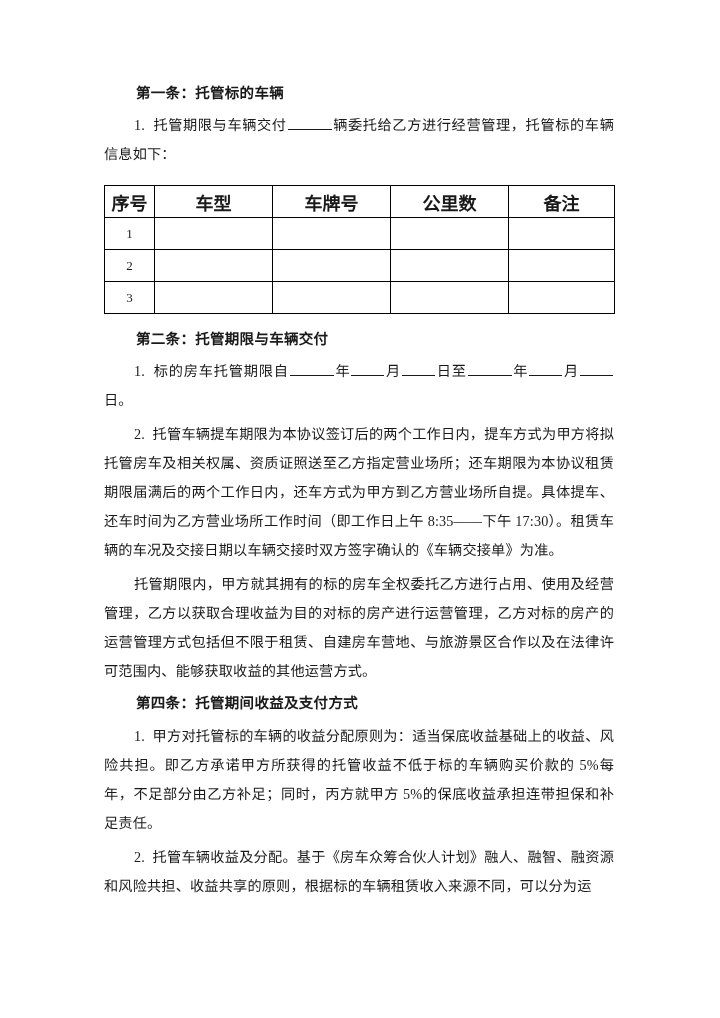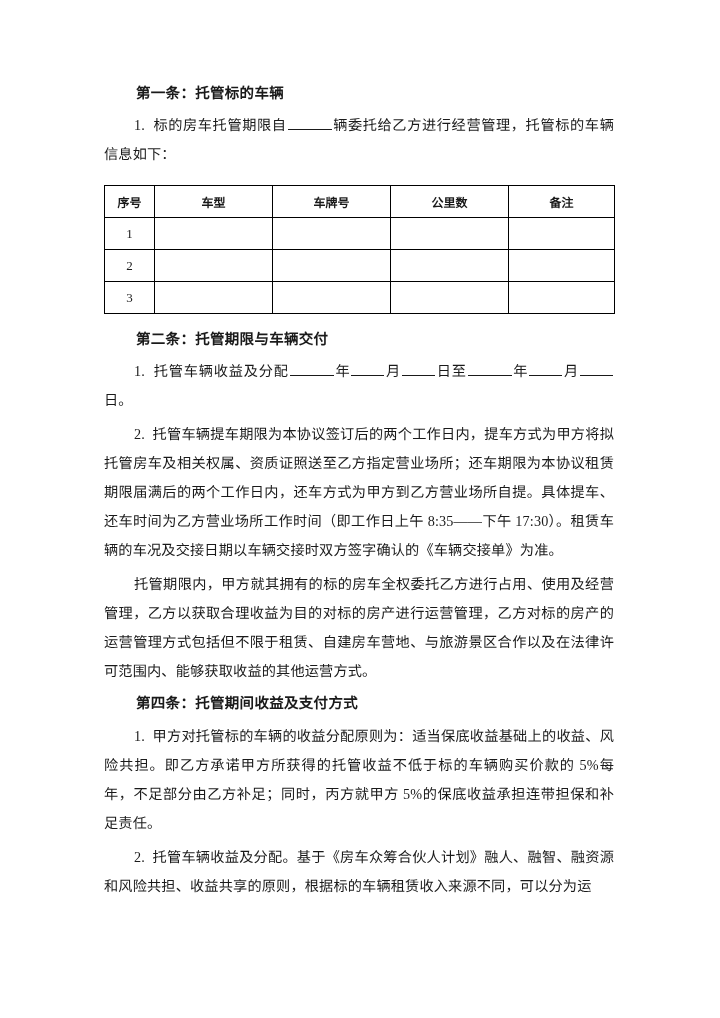--- a/index.html
+++ b/index.html
@@ -75,21 +75,21 @@
     width: 510px;
     margin: 14px 0 10px 0;
     table-layout: fixed;
   }
   .veh-table th,
   .veh-table td {
     border: 1.1px solid #000000;
     height: 31px;
     text-align: center;
     vertical-align: middle;
-    font-size: 12px;
+    font-size: 18px;
     font-weight: bold;
     padding: 0;
   }
   .veh-table td {
     font-weight: normal;
   }
   .veh-table col.c-idx   { width: 50px; }
   .veh-table col.c-model { width: 118px; }
   .veh-table col.c-plate { width: 118px; }
   .veh-table col.c-km    { width: 118px; }
@@ -110,21 +110,21 @@
   }
 </style>
 </head>
 <body>
 
 <div class="page">
   <div class="content">
 
     <p class="clause-heading">第一条：托管标的车辆</p>
 
-    <p class="para"><span class="num latin">1.</span>&nbsp;&nbsp;<span>标的房车托管期限自</span><span class="blank w5"></span><span>辆委托给乙方进行经营管理，托管标的车辆信息如下：</span></p>
+    <p class="para"><span class="num latin">1.</span>&nbsp;&nbsp;<span>托管期限与车辆交付</span><span class="blank w5"></span><span>辆委托给乙方进行经营管理，托管标的车辆信息如下：</span></p>
 
     <table class="veh-table">
       <colgroup>
         <col class="c-idx">
           <col class="c-model">
           <col class="c-plate">
           <col class="c-km">
           <col class="c-note">
       </colgroup>
       <thead>
@@ -156,21 +156,21 @@
           <td></td>
           <td></td>
           <td></td>
           <td></td>
         </tr>
       </tbody>
     </table>
 
     <p class="clause-heading">第二条：托管期限与车辆交付</p>
 
-    <p class="para"><span class="num latin">1.</span>&nbsp;&nbsp;<span>托管车辆收益及分配</span><span class="blank w5"></span><span>年</span><span class="blank w4"></span><span>月</span><span class="blank w4"></span><span>日至</span><span class="blank w5"></span><span>年</span><span class="blank w4"></span><span>月</span><span class="blank w4"></span><span>日。</span></p>
+    <p class="para"><span class="num latin">1.</span>&nbsp;&nbsp;<span>标的房车托管期限自</span><span class="blank w5"></span><span>年</span><span class="blank w4"></span><span>月</span><span class="blank w4"></span><span>日至</span><span class="blank w5"></span><span>年</span><span class="blank w4"></span><span>月</span><span class="blank w4"></span><span>日。</span></p>
 
     <p class="para"><span class="num latin">2.</span>&nbsp;&nbsp;<span>托管车辆提车期限为本协议签订后的两个工作日内，提车方式为甲方将拟托管房车及相关权属、资质证照送至乙方指定营业场所；还车期限为本协议租赁期限届满后的两个工作日内，还车方式为甲方到乙方营业场所自提。具体提车、还车时间为乙方营业场所工作时间（即工作日上午 8:35——下午 17:30）。租赁车辆的车况及交接日期以车辆交接时双方签字确认的《车辆交接单》为准。</span></p>
 
 
     <p class="para"><span>托管期限内，甲方就其拥有的标的房车全权委托乙方进行占用、使用及经营管理，乙方以获取合理收益为目的对标的房产进行运营管理，乙方对标的房产的运营管理方式包括但不限于租赁、自建房车营地、与旅游景区合作以及在法律许可范围内、能够获取收益的其他运营方式。</span></p>
 
     <p class="clause-heading">第四条：托管期间收益及支付方式</p>
 
     <p class="para"><span class="num latin">1.</span>&nbsp;&nbsp;<span>甲方对托管标的车辆的收益分配原则为：适当保底收益基础上的收益、风险共担。即乙方承诺甲方所获得的托管收益不低于标的车辆购买价款的 5%每年，不足部分由乙方补足；同时，丙方就甲方 5%的保底收益承担连带担保和补足责任。</span></p>
 

